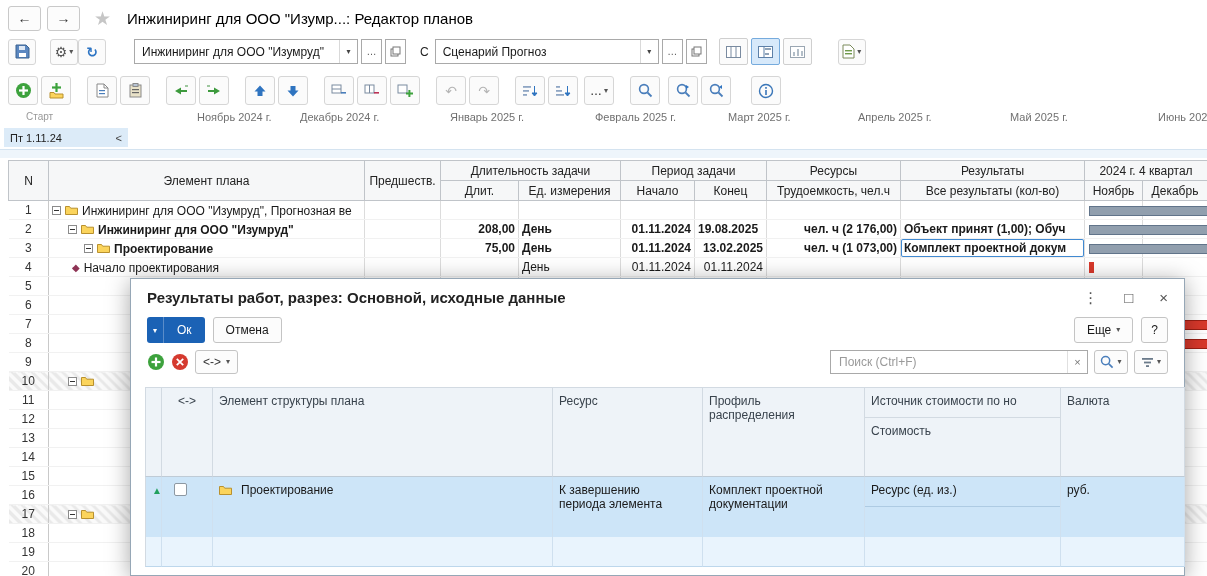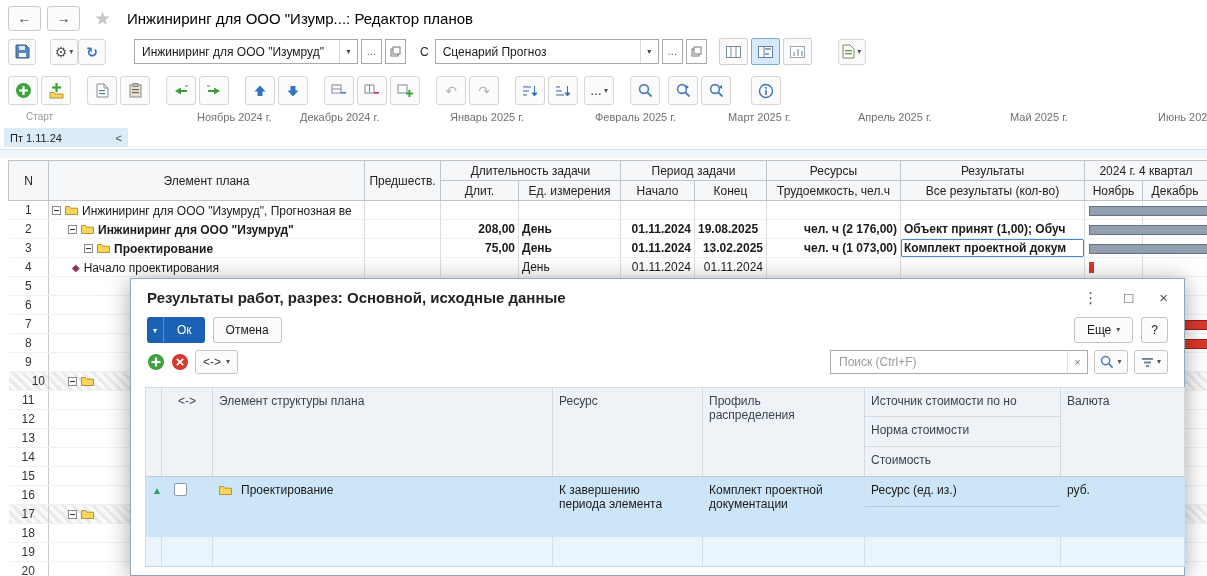--- a/index.html
+++ b/index.html
@@ -532,21 +532,21 @@
           <td class="cdur" style="text-align: right;"></td>
           <td class="cunit"></td>
           <td class="cstart" style="text-align: right;"></td>
           <td class="cend" style="text-align: right;"></td>
           <td class="clabor" style="text-align: right;"></td>
           <td class="cres"></td>
           <td class="cgantt"></td>
           <td class="cgantt"></td>
         </tr>
         <tr class="hatch">
-          <td class="cn" style="text-align: right;">10</td>
+          <td class="cn" style="text-align: center;">10</td>
           <td class="cel" style="padding-left: 19px;"><span class="exp"></span><svg class="fold" width="13" height="11" viewBox="0 0 13 11">
               <path d="M0.5 1.5h4l1.2 1.7h6.8v6.3h-12z" fill="#fbd45c" stroke="#b9912e"></path>
             </svg></td>
           <td class="cpred"></td>
           <td class="cdur" style="text-align: right;"></td>
           <td class="cunit"></td>
           <td class="cstart" style="text-align: right;"></td>
           <td class="cend" style="text-align: right;"></td>
           <td class="clabor" style="text-align: right;"></td>
           <td class="cres"></td>
@@ -756,21 +756,20 @@
 
     <div class="dgrid">
 
       <div class="dh first c0"></div>
       <div class="dh c1">&lt;-&gt;</div>
       <div class="dh c2">Элемент структуры плана</div>
       <div class="dh c3">Ресурс</div>
       <div class="dh c4"><span>Профиль распределения</span></div>
       <div class="dh c5">
         <div class="hb">Источник стоимости по но</div>
-        <div class="hb">Норма стоимости</div>
         <div class="hb">Стоимость</div>
       </div>
       <div class="dh c6">Валюта</div>
 
       <div class="dc first c0"><span class="rowmark">▲</span></div>
       <div class="dc c1" style="padding:4px 0"><span class="cb"></span></div>
       <div class="dc c2">
         <svg class="fold" width="13" height="11" viewBox="0 0 13 11" style="margin-top:2px">
             <path d="M0.5 1.5h4l1.2 1.7h6.8v6.3h-12z" fill="#fbd45c" stroke="#b9912e"></path>
           </svg>

